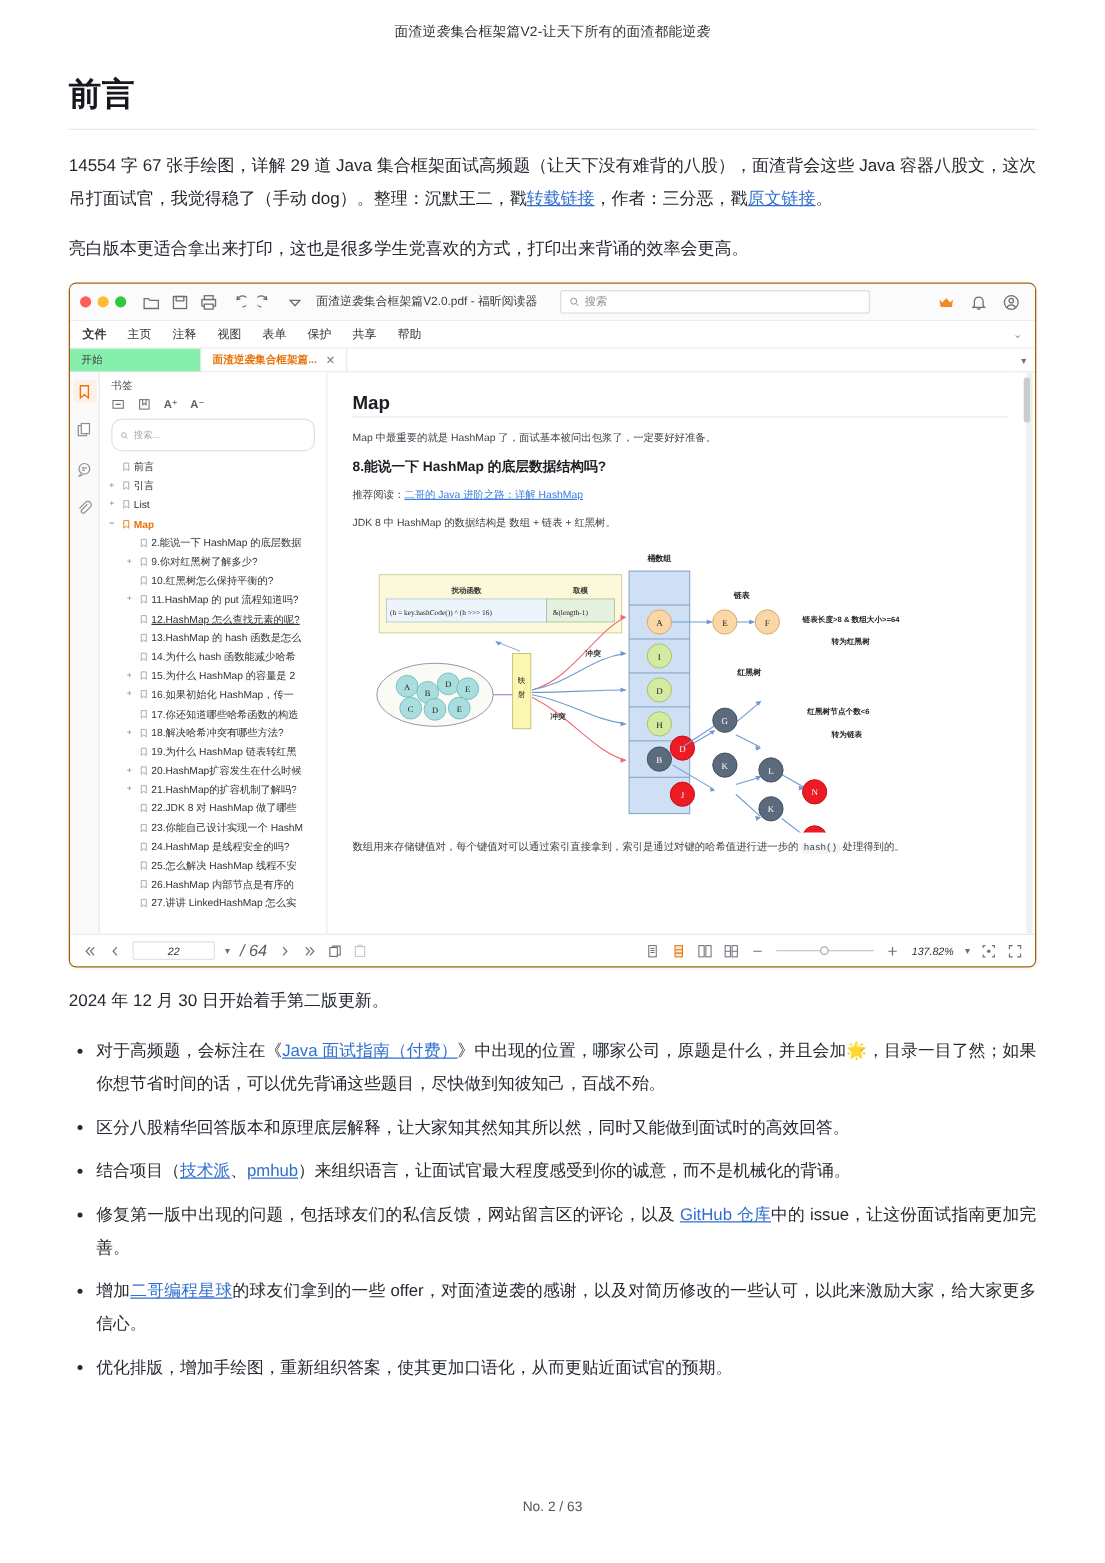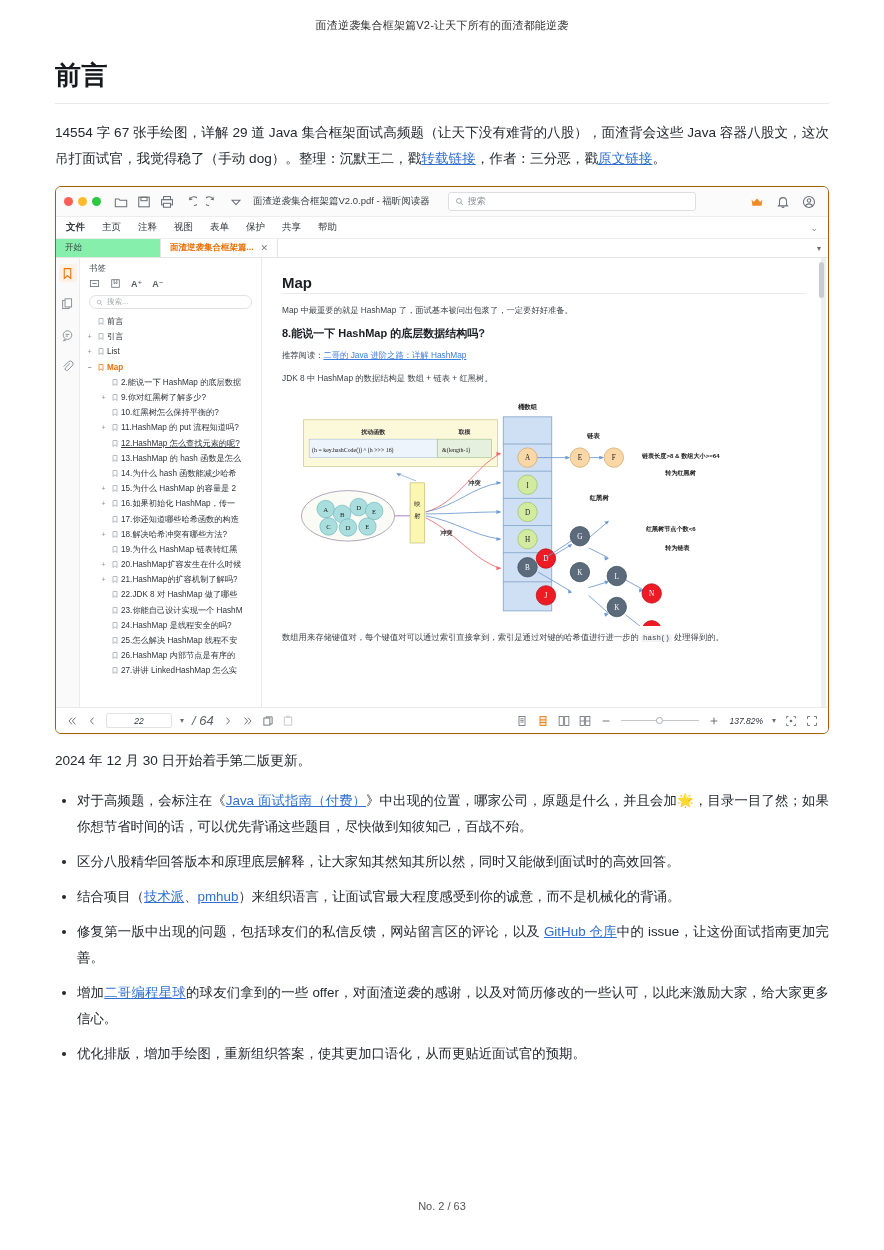--- a/index.html
+++ b/index.html
@@ -104,21 +104,21 @@
   .rail-ic.active { background:#fdf0e6; }
   .rail-ic svg { width:13px; height:13px; }
 
   .bmpanel { width:182px; border-right:1px solid #e8e9eb; background:#fff;
              display:flex; flex-direction:column; min-height:0; }
   .bm-head { font-size:8.5px; color:#4a4f55; padding:5px 0 3px 9px; }
   .bm-tools { display:flex; gap:10px; padding:0 0 4px 9px; align-items:center; color:#6b7077;}
   .bm-tools svg{width:11px;height:11px;}
   .bm-tools .aa{ font-size:9px; font-weight:700; color:#5a5f65;}
   .bm-search {
-    margin:2px 9px 5px 9px; height:14px; border:1px solid #e0e2e5; border-radius:8px;
+    margin:2px 9px 5px 9px; height:26px; border:1px solid #e0e2e5; border-radius:8px;
     background:#fff; display:flex; align-items:center; gap:4px; padding:0 6px;
   }
   .bm-search span { font-size:7.5px; color:#a3a8ad; }
   .bm-list { flex:1; overflow:hidden; padding-left:4px; }
   .bm-row { display:flex; align-items:center; height:15.2px; font-size:8.2px; color:#2f343a; white-space:nowrap; }
   .bm-exp { width:11px; text-align:center; font-size:7px; color:#8b9096; flex:0 0 11px;}
   .bm-ico { width:12px; flex:0 0 12px; display:flex; align-items:center; justify-content:center;}
   .bm-ico svg { width:8px; height:9px; }
   .bm-row.lvl2 { padding-left:14px; }
   .bm-row.sel { color:#e8730a; font-weight:700; }
@@ -169,20 +169,21 @@
 
 <div class="run-head">面渣逆袭集合框架篇V2-让天下所有的面渣都能逆袭</div>
 
 <div class="doc">
 
   <h1 class="title">前言</h1>
   <div class="rule"></div>
 
   <p class="para"><span>14554 字 67 张手绘图，详解 29 道 Java 集合框架面试高频题（让天下没有难背的八股），面渣背会这些 Java 容器八股文，这次吊打面试官，我觉得稳了（手动 dog）。整理：沉默王二，戳</span><a class="lnk" href="#">转载链接</a><span>，作者：三分恶，戳</span><a class="lnk" href="#">原文链接</a><span>。</span></p>
 
+  <p class="para">亮白版本更适合拿出来打印，这也是很多学生党喜欢的方式，打印出来背诵的效率会更高。</p>
 
   <div class="viewer">
 
     <div class="titlebar">
       <div class="traffic">
         <span class="dot r"></span>
         <span class="dot y"></span>
         <span class="dot g"></span>
       </div>
       <span class="tb-ic">

